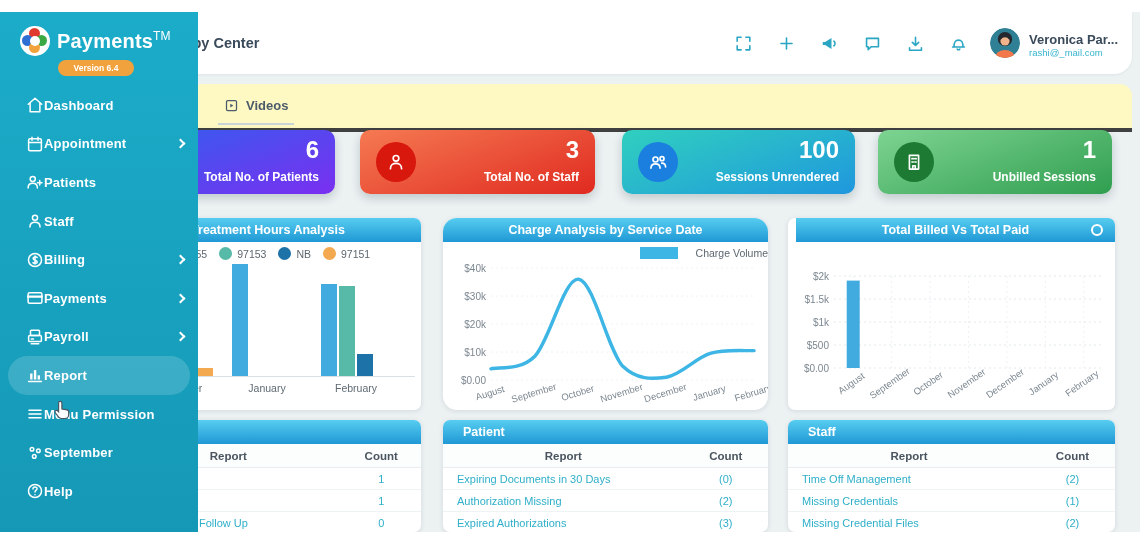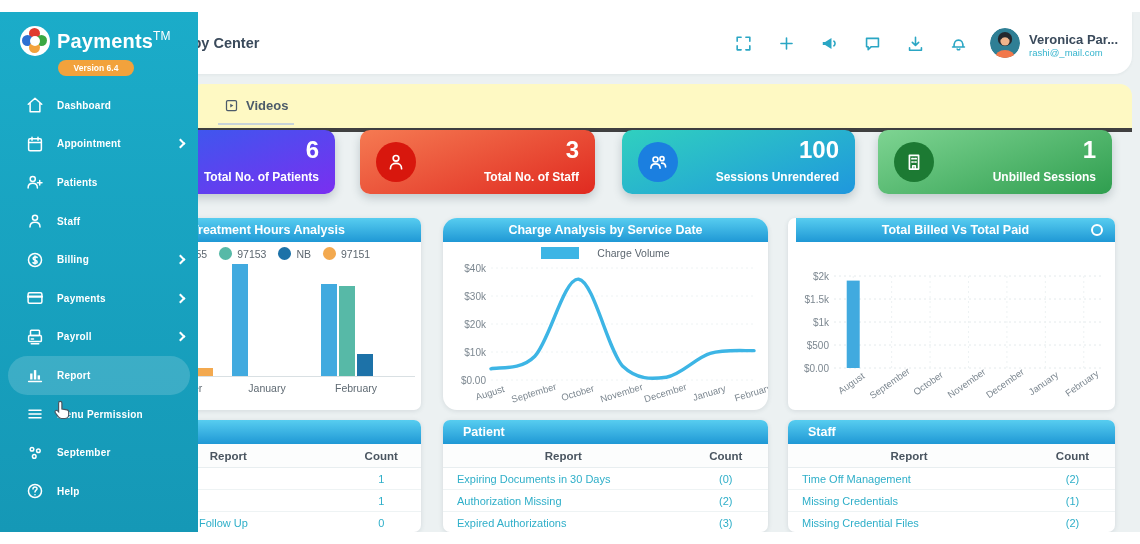--- a/index.html
+++ b/index.html
@@ -19,22 +19,22 @@
   .logo-mark .q3{ top:9px; left:16px; background:#3aa843;}
   .logo-mark .q4{ top:16px; left:9px; background:#f2a23c;}
   .logo-mark::after{ content:""; position:absolute; top:10px; left:10px; width:10px; height:10px;
                      border-radius:50%; background:#fff; }
   .logo-text { font-size:20px; font-weight:800; letter-spacing:.2px; }
   .logo-tm { font-size:12px; vertical-align:super; font-weight:400; }
   .version-badge { display:block; width:76px; margin:4px 0 0 58px; background:#f2a23c;
                    color:#fff; font-size:8.5px; font-weight:800; text-align:center;
                    padding:3px 0; border-radius:8px; }
   .nav { margin-top:10px; }
-  .side-item { height:38.6px; display:flex; align-items:center; gap:13px;
-               padding:0 14px 0 26px; cursor:pointer; font-size:10px; font-weight:600;
+  .side-item { height:38.6px; display:flex; align-items:center; gap:0;
+               padding:0 14px 0 26px; cursor:pointer; font-size:13px; font-weight:600;
                letter-spacing:.2px; }
   .side-item.hl { background:rgba(255,255,255,.16); border-radius:26px; margin:0 8px;
                   padding-left:18px; }
   .sicon { width:18px; height:18px; flex:0 0 auto; display:inline-flex; }
   .sicon svg { width:18px; height:18px; }
   .chev { margin-left:auto; width:7px; height:7px; border-right:2px solid #fff;
           border-top:2px solid #fff; transform:rotate(45deg); }
 
   
   .header { position:absolute; left:150px; right:8px; top:0; height:62px; background:#fff;
@@ -211,21 +211,21 @@
         <div class="bar" style="left:117px;width:16px;top:0px;height:112px;background:#41aadf"></div>
         <div class="axis-lab" style="top:118px;left:122px;width:60px;text-align:center;color:#5f6a73;font-size:10.5px">January</div>
         <div class="bar" style="left:206px;width:16px;top:19.60000000000001px;height:92.39999999999999px;background:#41aadf"></div>
         <div class="bar" style="left:224px;width:16px;top:22.39999999999999px;height:89.60000000000001px;background:#57b9a7"></div>
         <div class="bar" style="left:242px;width:16px;top:89.6px;height:22.400000000000002px;background:#1d72a8"></div>
         <div class="axis-lab" style="top:118px;left:211px;width:60px;text-align:center;color:#5f6a73;font-size:10.5px">February</div>
       </div>
     </div>
   <div class="panel" id="chart2" style="left:443px; top:206px; width:325px; height:192px;border-radius:14px;">
       <div class="panel-head">Charge Analysis by Service Date</div>
-      <div class="legend" style="justify-content:center">
+      <div class="legend" style="justify-content:flex-end">
      <span style="display:inline-block;width:38px;height:12px;background:#3db5e5;margin-right:6px"></span>Charge Volume</div>
       <svg width="325" height="146" style="position:absolute;top:44px;left:0">
         <line x1="48" y1="6" x2="311" y2="6" stroke="#eef3f4" stroke-dasharray="2,3"></line>
         <text x="43" y="9.5" text-anchor="end" font-size="10" fill="#7c8790">$40k</text>
         <line x1="48" y1="34" x2="311" y2="34" stroke="#eef3f4" stroke-dasharray="2,3"></line>
         <text x="43" y="37.5" text-anchor="end" font-size="10" fill="#7c8790">$30k</text>
         <line x1="48" y1="62" x2="311" y2="62" stroke="#eef3f4" stroke-dasharray="2,3"></line>
         <text x="43" y="65.5" text-anchor="end" font-size="10" fill="#7c8790">$20k</text>
         <line x1="48" y1="90" x2="311" y2="90" stroke="#eef3f4" stroke-dasharray="2,3"></line>
         <text x="43" y="93.5" text-anchor="end" font-size="10" fill="#7c8790">$10k</text>

